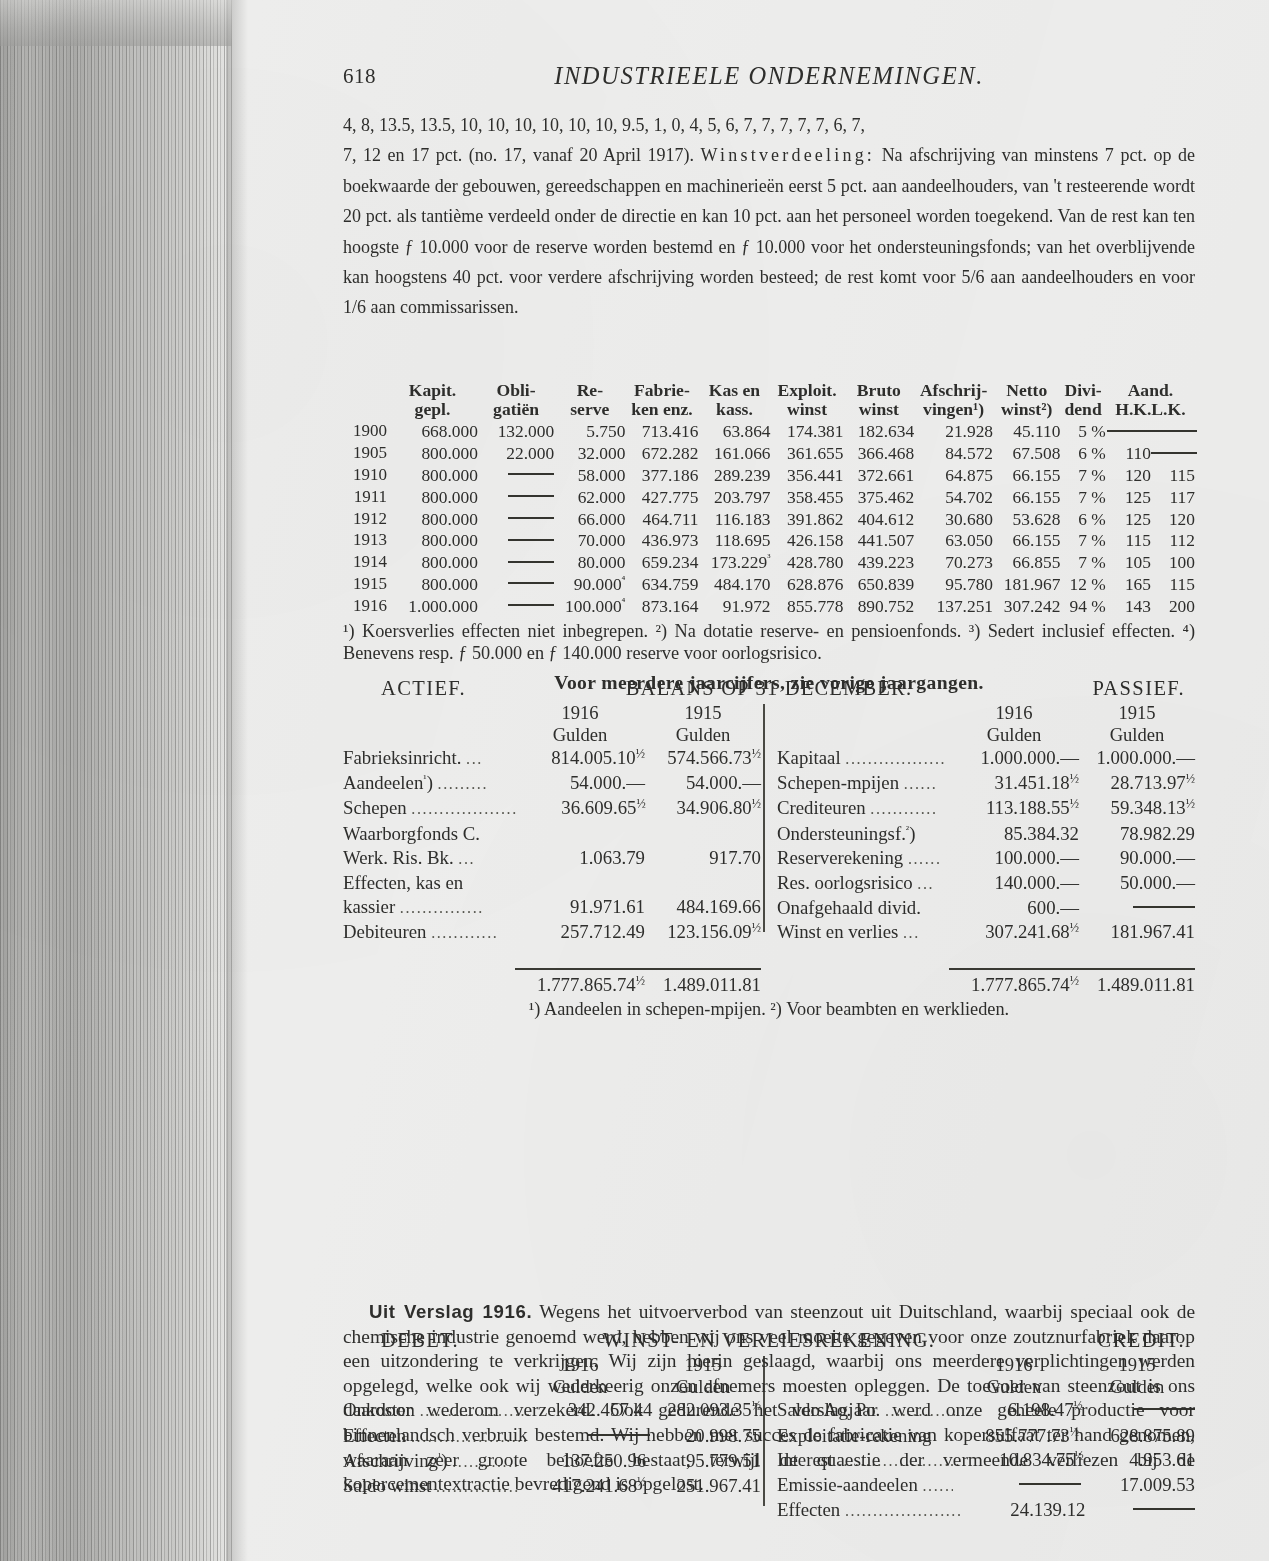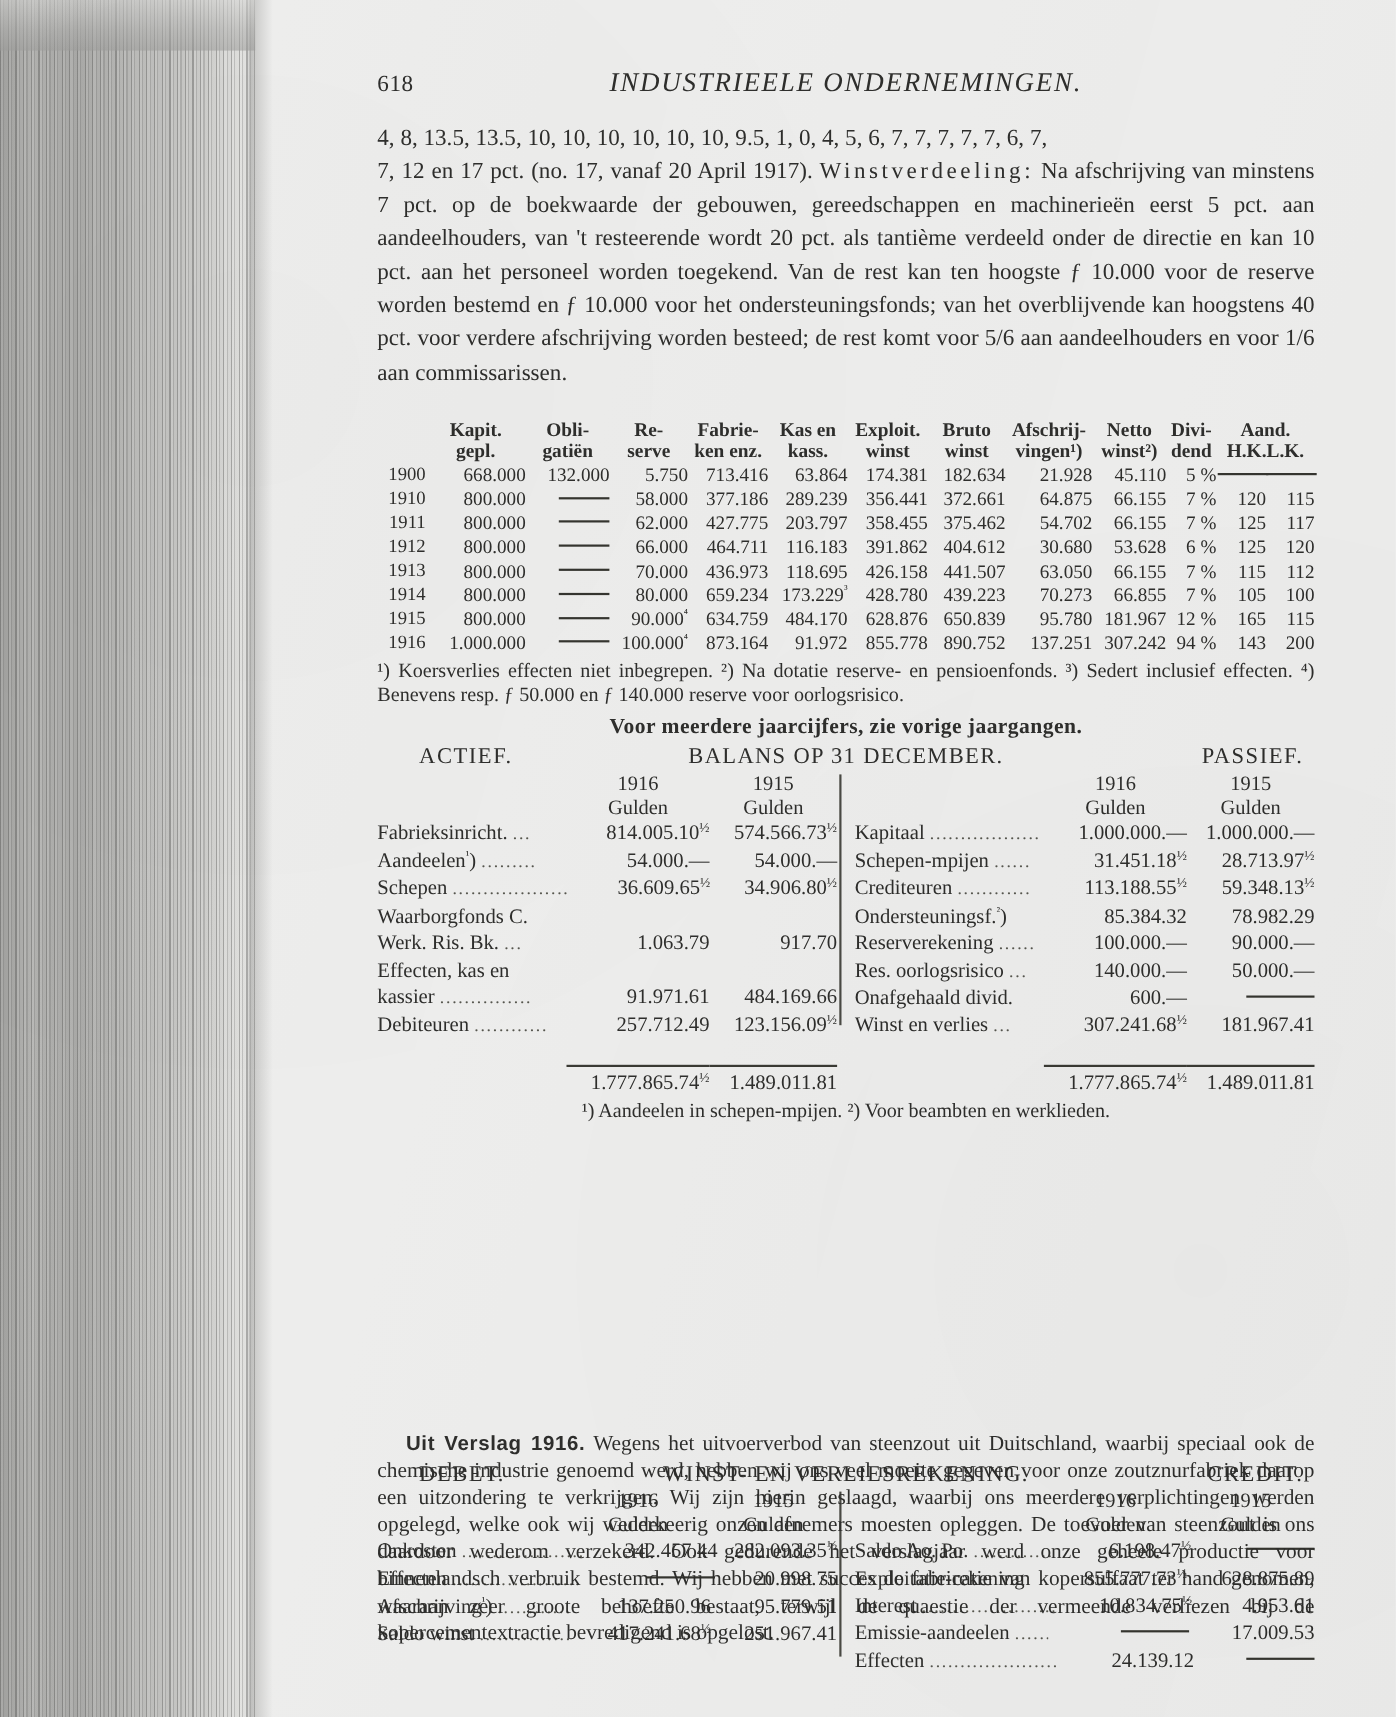--- a/index.html
+++ b/index.html
@@ -37,21 +37,21 @@
   }
   .inner{position:absolute;left:98px;top:0;width:852px;}
 
   
   .runhead{position:absolute;top:62px;left:98px;width:852px;height:30px;}
   .folio{position:absolute;left:0;top:2px;font-size:21px;letter-spacing:.5px;}
   .headtitle{position:absolute;left:0;top:0;width:852px;text-align:center;
     font-style:italic;font-size:24.5px;letter-spacing:1.6px;}
 
   
-  .para{font-size:21px;line-height:30.4px;text-align:justify;}
+  .para{font-size:18px;line-height:30.4px;text-align:justify;}
   .para .sp{letter-spacing:3.2px;}
 
   
   .stats{position:absolute;left:98px;top:381px;width:852px;
          font-size:17.4px;line-height:20.2px;}
   table.st{border-collapse:collapse;width:852px;}
   table.st th,table.st td{padding:0;white-space:nowrap;font-weight:normal;}
   table.st thead th{font-weight:bold;font-size:17.6px;line-height:19.4px;text-align:center;}
   table.st thead tr.h1 th{padding-bottom:0px;}
   table.st tbody td{padding-top:1.6px;text-align:right;}
@@ -168,20 +168,34 @@
             <td>713.416</td>
             <td>63.864</td>
             <td>174.381</td>
             <td>182.634</td>
             <td>21.928</td>
             <td>45.110</td>
             <td class="pct">5 %</td>
             <td style="text-align:right"><span style="display:inline-block;width:44px;text-align:right"><span class="dash"></span></span><span style="display:inline-block;width:44px;text-align:right"><span class="dash"></span></span></td>
           </tr>
           <tr>
+            <td class="yr">1905</td>
+            <td>800.000</td>
+            <td>22.000</td>
+            <td>32.000</td>
+            <td>672.282</td>
+            <td>161.066</td>
+            <td>361.655</td>
+            <td>366.468</td>
+            <td>84.572</td>
+            <td>67.508</td>
+            <td class="pct">6 %</td>
+            <td style="text-align:right"><span style="display:inline-block;width:44px;text-align:right">110</span><span style="display:inline-block;width:44px;text-align:right"><span class="dash"></span></span></td>
+          </tr>
+          <tr>
             <td class="yr">1910</td>
             <td>800.000</td>
             <td><span class="dash"></span></td>
             <td>58.000</td>
             <td>377.186</td>
             <td>289.239</td>
             <td>356.441</td>
             <td>372.661</td>
             <td>64.875</td>
             <td>66.155</td>

